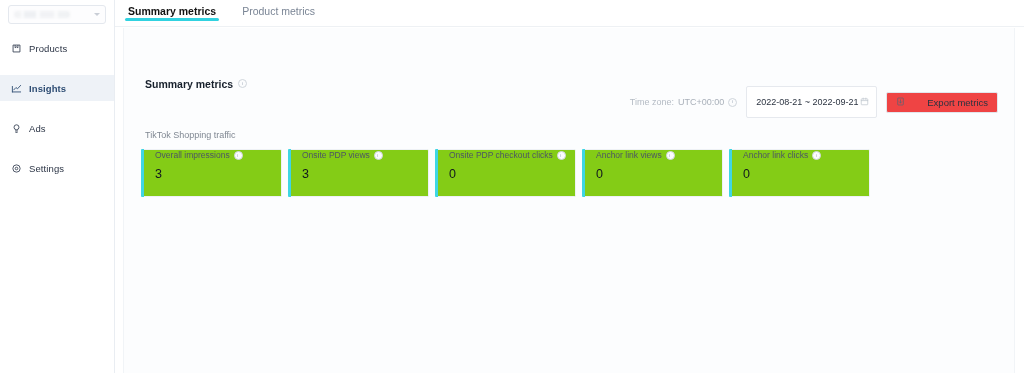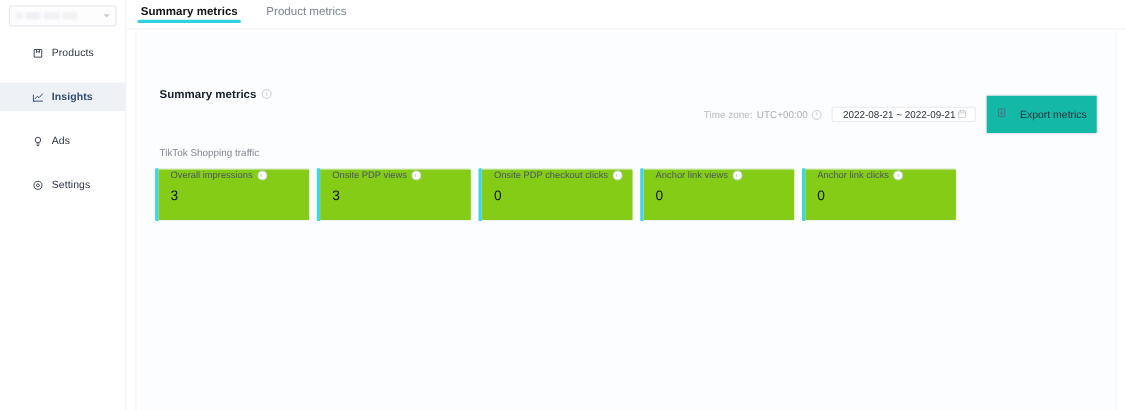--- a/index.html
+++ b/index.html
@@ -64,21 +64,21 @@
   }
 
   .nav {
     margin-top: 11px;
   }
   .nav-item {
     height: 26px;
     display: flex;
     align-items: center;
     gap: 7px;
-    padding-left: 29px;
+    padding-left: 11px;
     box-sizing: border-box;
     color: #2b3445;
     font-size: 9.5px;
     letter-spacing: .1px;
     margin-bottom: 14px;
     position: relative;
   }
   .nav-item.active {
     background: #eef2f7;
     color: #2e4d73;
@@ -179,40 +179,40 @@
     color: #b4bbc4;
     display: flex;
     align-items: center;
     gap: 4px;
     white-space: nowrap;
   }
   .tz .tz-val { color: #a9b0ba; }
 
   .date-picker {
     width: 131px;
-    height: 14px;
+    height: 32px;
     border: 1px solid #e6e9ee;
     border-radius: 2px;
     background: #ffffff;
     display: flex;
     align-items: center;
     justify-content: space-between;
     padding: 0 7px 0 9px;
     box-sizing: border-box;
     font-size: 9px;
     color: #2b3340;
   }
   .btn-export {
-    height: 36px;
+    height: 21px;
     border: 1px solid #e2e6ec;
     border-radius: 2px;
-    background: #14b8a6;
-    display: flex;
-    align-items: center;
-    gap: 12px;
+    background: #ef4444;
+    display: flex;
+    align-items: center;
+    gap: 22px;
     padding: 0 9px;
     box-sizing: border-box;
     font-size: 9.5px;
     color: #2b3340;
     white-space: nowrap;
   }
 
   .subhead {
     font-size: 9px;
     color: #808893;

